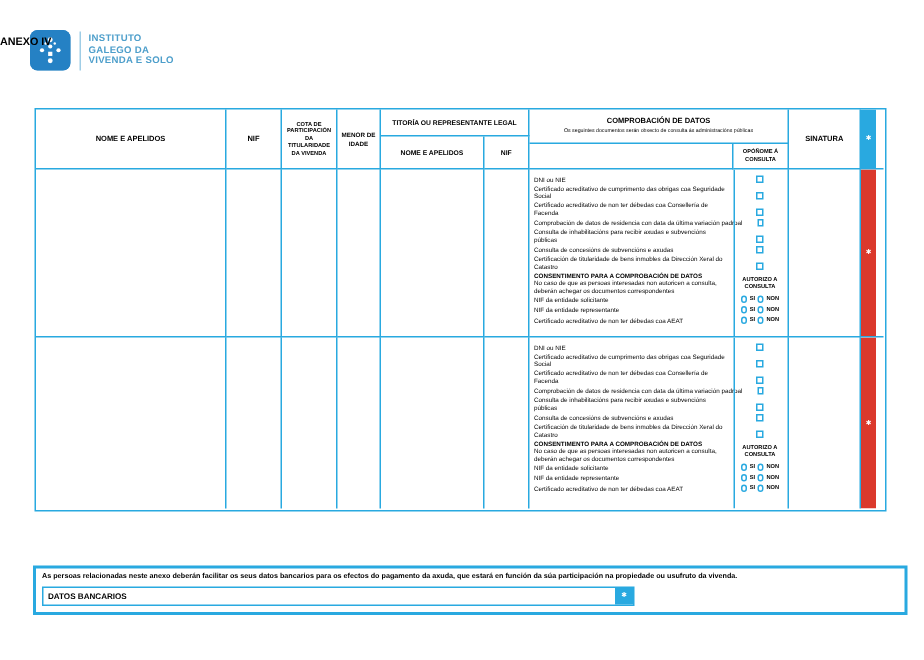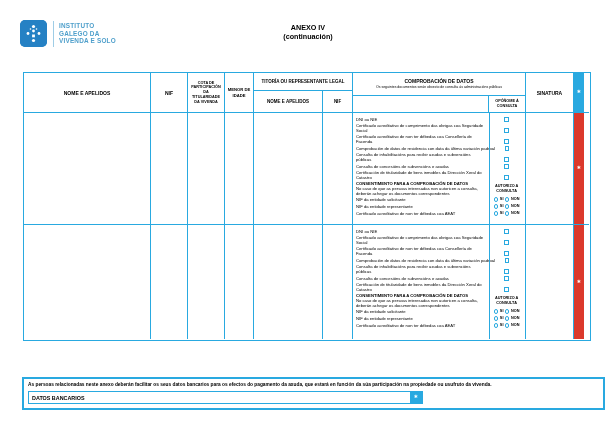--- a/index.html
+++ b/index.html
@@ -8,21 +8,21 @@
   *{margin:0;padding:0;box-sizing:border-box;-webkit-text-size-adjust:none;}
   html,body{background:#fff;}
   body{font-family:"Liberation Sans",sans-serif;color:#000;}
   #page{position:relative;width:616px;height:440px;background:#fff;overflow:hidden;}
 
   
   .logo{position:absolute;left:20px;top:20px;display:flex;align-items:center;}
   .logo-icon{width:27px;height:27px;background:var(--logo-blue);border-radius:5px;flex:0 0 auto;}
   .logo-divider{width:1px;height:26px;background:#9fcde6;margin:0 5px 0 6px;}
   .logo-text{color:var(--logo-text);font-weight:bold;font-size:6.4px;line-height:7.6px;letter-spacing:.2px;}
-  .title{position:absolute;left:0;right:0;top:23px;text-align:center;font-weight:bold;font-size:7.2px;line-height:9px;}
+  .title{position:absolute;left:0;right:0;top:23px;font-weight:bold;font-size:7.2px;line-height:9px;}
 
   
   .tbl{position:absolute;left:23px;top:72px;width:568px;height:269px;border:1.5px solid var(--accent-blue);background:#fff;}
   .cell{position:absolute;border:0 solid var(--accent-blue);overflow:hidden;}
   .br{border-right-width:1.5px;} .bb{border-bottom-width:1.5px;}
   .hc{display:flex;align-items:center;justify-content:center;text-align:center;font-weight:bold;}
   .fs50{font-size:5px;line-height:6px;} .fs45{font-size:4.5px;line-height:5.6px;}
   .fs42{font-size:4.2px;line-height:5.4px;} .fs38{font-size:3.8px;line-height:4.8px;}
   .comp-head{flex-direction:column;padding:1px 2px;}
   .comp-sub{font-weight:normal;font-size:3.5px;line-height:4.2px;margin-top:1px;}
@@ -78,21 +78,20 @@
     <span class="logo-divider"></span>
     <span class="logo-text">
       <span>INSTITUTO</span><br>
       <span>GALEGO DA</span><br>
       <span>VIVENDA E SOLO</span>
     </span>
   </div>
 
   <div class="title">
     <div>ANEXO IV</div>
-    <div>(continuación)</div>
   </div>
 
   <div class="tbl">
 
     <div class="cell hc fs50 br bb" style="left:0;top:0;width:127px;height:40px;">NOME E APELIDOS</div>
     <div class="cell hc fs50 br bb" style="left:127px;top:0;width:37px;height:40px;">NIF</div>
     <div class="cell hc fs38 br bb" style="left:164px;top:0;width:37px;height:40px;padding:0 2px;">COTA DE PARTICIPACIÓN DA TITULARIDADE DA VIVENDA</div>
     <div class="cell hc fs42 br bb" style="left:201px;top:0;width:29px;height:40px;padding:0 2px;">MENOR DE IDADE</div>
     <div class="cell hc fs45 br bb" style="left:230px;top:0;width:99px;height:18px;">TITORÍA OU REPRESENTANTE LEGAL</div>
     <div class="cell hc fs45 br bb" style="left:230px;top:18px;width:69px;height:22px;">NOME E APELIDOS</div>

